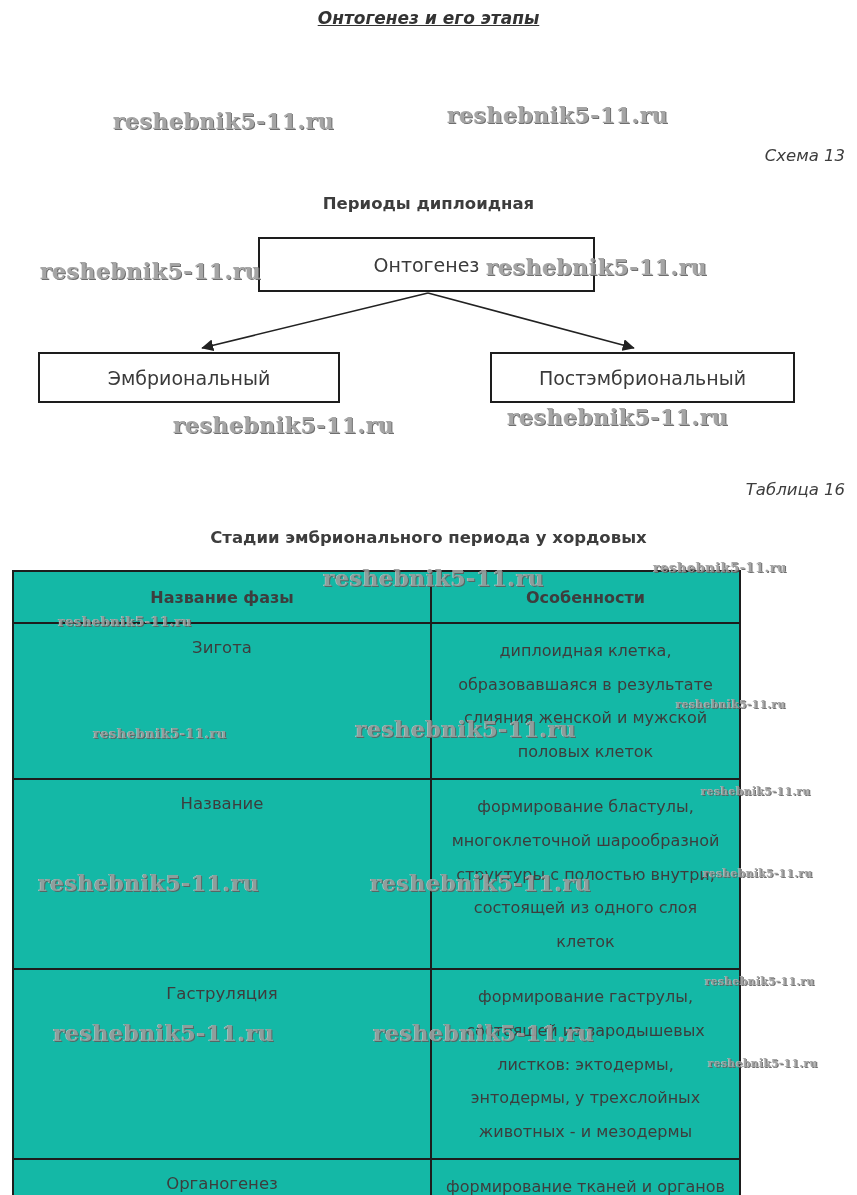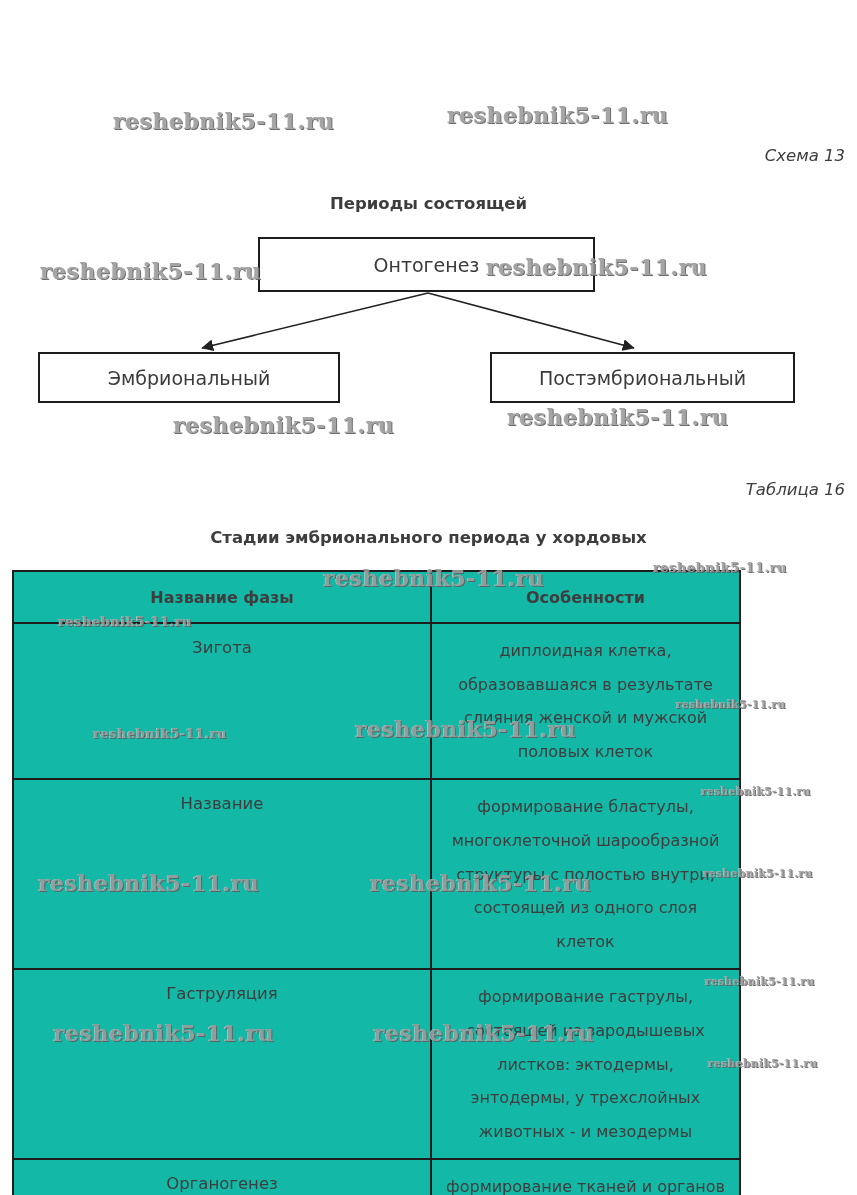--- a/index.html
+++ b/index.html
@@ -97,25 +97,26 @@
   }
   .wm-lg { font-size: 22px; }
   .wm-sm { font-size: 13px; }
   .wm-xs { font-size: 10.5px; }
 </style>
 </head>
 <body>
 
 <div class="page">
 
+  <h1 class="doc-title">Онтогенез и его этапы</h1>
 
 
   <div class="right-label schema-label">Схема 13</div>
 
-  <h2 class="section-title diagram-title">Периоды состоящей</h2>
+  <h2 class="section-title diagram-title">Периоды диплоидная</h2>
 
   <svg class="arrows" width="857" height="460" viewBox="0 0 857 460">
     <defs>
       <marker id="arrowhead" markerWidth="10" markerHeight="8" refX="7.5" refY="4" orient="auto">
         <path d="M0,0 L8,4 L0,8 z" fill="#222"></path>
       </marker>
     </defs>
     <line x1="428" y1="293" x2="202" y2="348" stroke="#222" stroke-width="1.5" marker-end="url(#arrowhead)"></line>
     <line x1="428" y1="293" x2="634" y2="348" stroke="#222" stroke-width="1.5" marker-end="url(#arrowhead)"></line>
   </svg>

